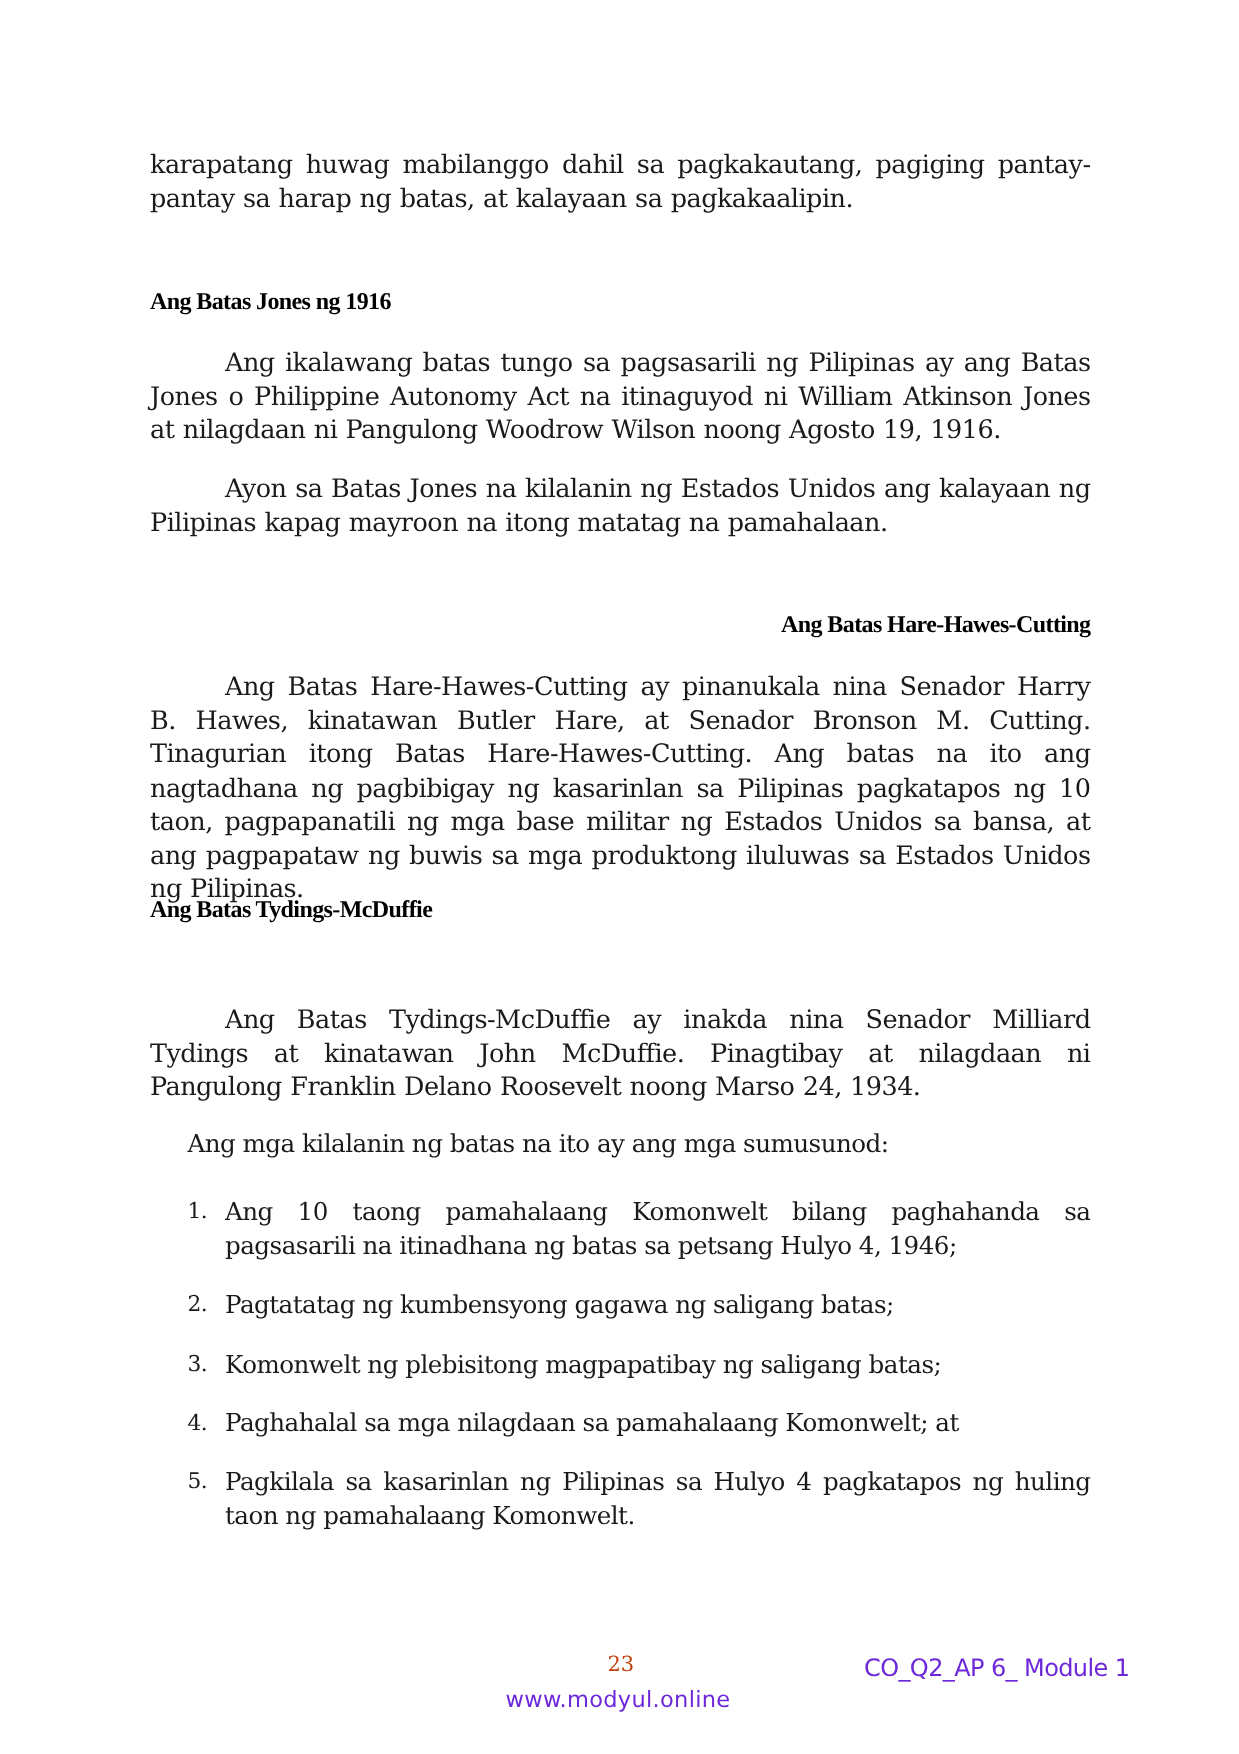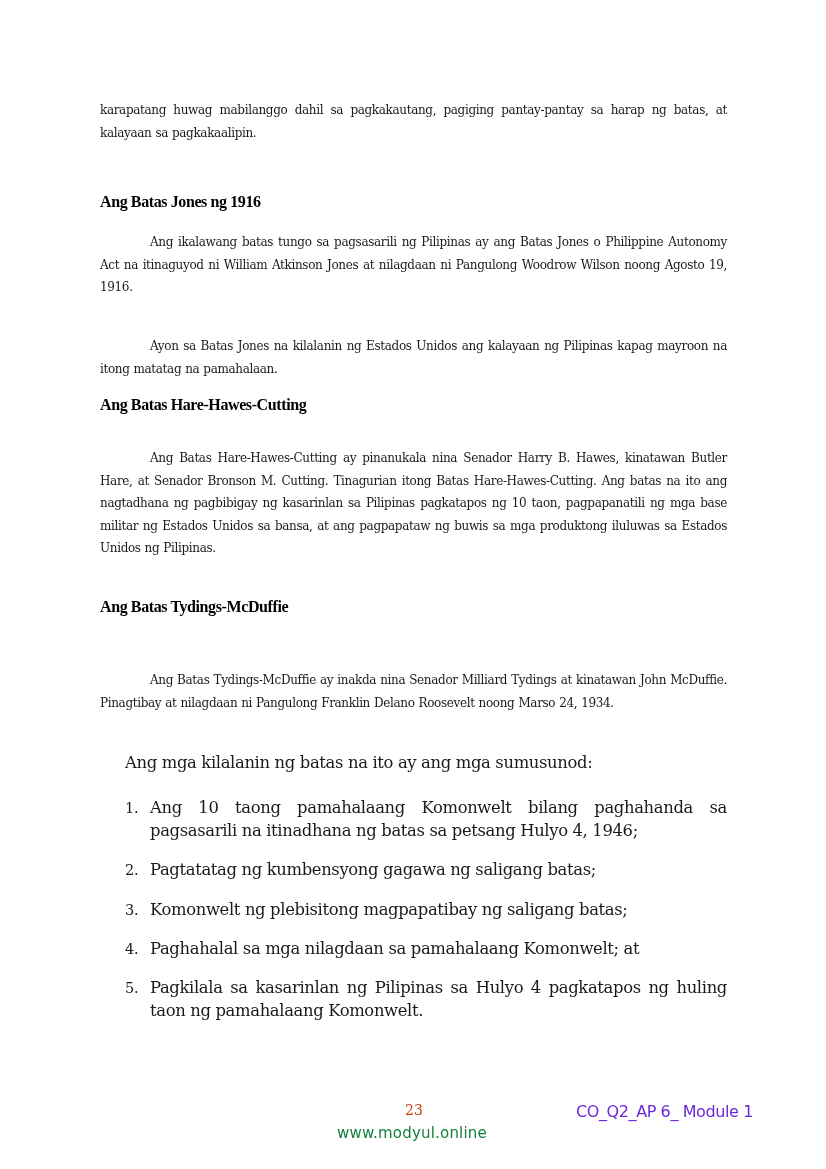--- a/index.html
+++ b/index.html
@@ -1,42 +1,42 @@
 <!DOCTYPE html>
 <html><head>
   <meta charset="utf-8">
   <style>
     * { margin: 0; padding: 0; box-sizing: border-box; }
     html, body { width: 826px; height: 1169px; background: #ffffff; overflow: hidden; }
     body { position: relative; font-family: "DejaVu Serif", "Liberation Serif", serif; color: #1a1a1a; }
     .page { position: absolute; left: 100px; top: 0; width: 627px; }
-    .p { font-size: 12px; line-height: 22.5px; text-align: justify; letter-spacing: -0.35px; word-spacing: 0.5px; }
+    .p { font-size: 17px; line-height: 22.5px; text-align: justify; letter-spacing: -0.35px; word-spacing: 0.5px; }
     .indent { text-indent: 50px; }
     .h { font-family: Liberation Serif, serif; font-weight: bold; font-size: 16px; letter-spacing: -0.4px; color: #000; }
     .abs { position: absolute; left: 0; width: 627px; }
     .intro { position: absolute; left: 25px; font-size: 16.4px; letter-spacing: -0.35px; }
     .li { position: absolute; left: 25px; width: 602px; font-size: 16.4px; line-height: 22.5px; letter-spacing: -0.35px; display: flex; }
     .li .num { width: 25px; flex: 0 0 25px; font-size: 14.5px; }
     .li .txt { flex: 1; text-align: justify; }
     .footer-num { position: absolute; left: 405px; top: 1102px; font-size: 14px; font-family: "DejaVu Serif", serif; color: #c2410c; }
     .footer-code { position: absolute; left: 576px; top: 1102px; font-family: "DejaVu Sans", "Liberation Sans", sans-serif; font-weight: normal; font-size: 16px; letter-spacing: -0.4px; color: #6d28d9; }
-    .watermark { position: absolute; left: 337px; top: 1124px; font-family: "DejaVu Sans", "Liberation Sans", sans-serif; font-size: 15px; color: #15803d; letter-spacing: 0.2px; }
+    .watermark { position: absolute; left: 337px; top: 1124px; font-family: "DejaVu Sans", "Liberation Sans", sans-serif; font-size: 15px; color: #6d28d9; letter-spacing: 0.2px; }
   </style>
 </head>
 <body>
 
 <div class="page">
 
   <p class="p abs" style="top:99px;">karapatang huwag mabilanggo dahil sa pagkakautang, pagiging pantay-pantay sa harap ng batas, at kalayaan sa pagkakaalipin.</p>
 
   <h2 class="h abs" style="top:193px;">Ang Batas Jones ng 1916</h2>
   <p class="p indent abs" style="top:231px;">Ang ikalawang batas tungo sa pagsasarili ng Pilipinas ay ang Batas Jones o Philippine Autonomy Act na itinaguyod ni William Atkinson Jones at nilagdaan ni Pangulong Woodrow Wilson noong  Agosto 19, 1916.</p>
-  <p class="p indent abs" style="top:315px;margin-top:20px;">Ayon sa Batas Jones na kilalanin ng Estados Unidos ang kalayaan ng Pilipinas kapag mayroon na itong matatag na pamahalaan.</p>
+  <p class="p indent abs" style="top:315px;">Ayon sa Batas Jones na kilalanin ng Estados Unidos ang kalayaan ng Pilipinas kapag mayroon na itong matatag na pamahalaan.</p>
 
-  <h2 class="h abs" style="top:396px;">Ang Batas Hare-Hawes-Cutting</h2>
+  <h2 class="h abs" style="top:408px;text-align:right;">Ang Batas Hare-Hawes-Cutting</h2>
   <p class="p indent abs" style="top:447px;">Ang Batas Hare-Hawes-Cutting ay pinanukala nina Senador Harry B. Hawes, kinatawan Butler Hare, at Senador Bronson M. Cutting. Tinagurian itong Batas Hare-Hawes-Cutting. Ang batas na ito ang nagtadhana ng pagbibigay ng kasarinlan sa Pilipinas pagkatapos ng 10 taon, pagpapanatili ng mga base militar ng Estados Unidos sa bansa, at ang pagpapataw ng buwis sa mga produktong iluluwas sa Estados Unidos ng Pilipinas.</p>
 
   <h2 class="h abs" style="top:598px;">Ang Batas Tydings-McDuffie</h2>
   <p class="p indent abs" style="top:669px;">Ang Batas Tydings-McDuffie ay inakda nina Senador Milliard Tydings at kinatawan John McDuffie. Pinagtibay at nilagdaan ni Pangulong Franklin Delano Roosevelt noong  Marso 24, 1934.</p>
 
   <p class="intro" style="top:753px;">Ang mga kilalanin ng batas na ito ay ang mga sumusunod:</p>
 
   <div class="li" style="top:797px;">
     <span class="num">1.</span>
     <span class="txt">Ang 10 taong pamahalaang Komonwelt bilang paghahanda sa pagsasarili na itinadhana ng batas sa petsang Hulyo 4, 1946;</span>

